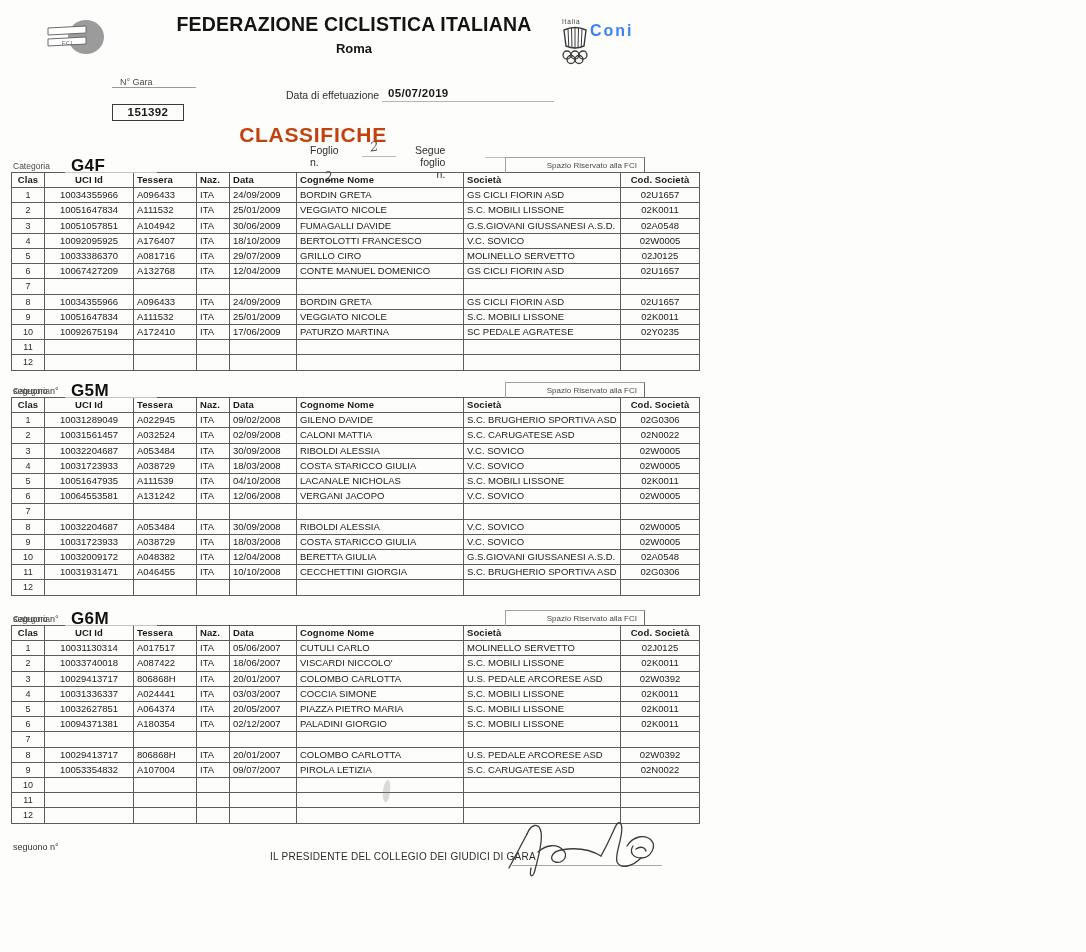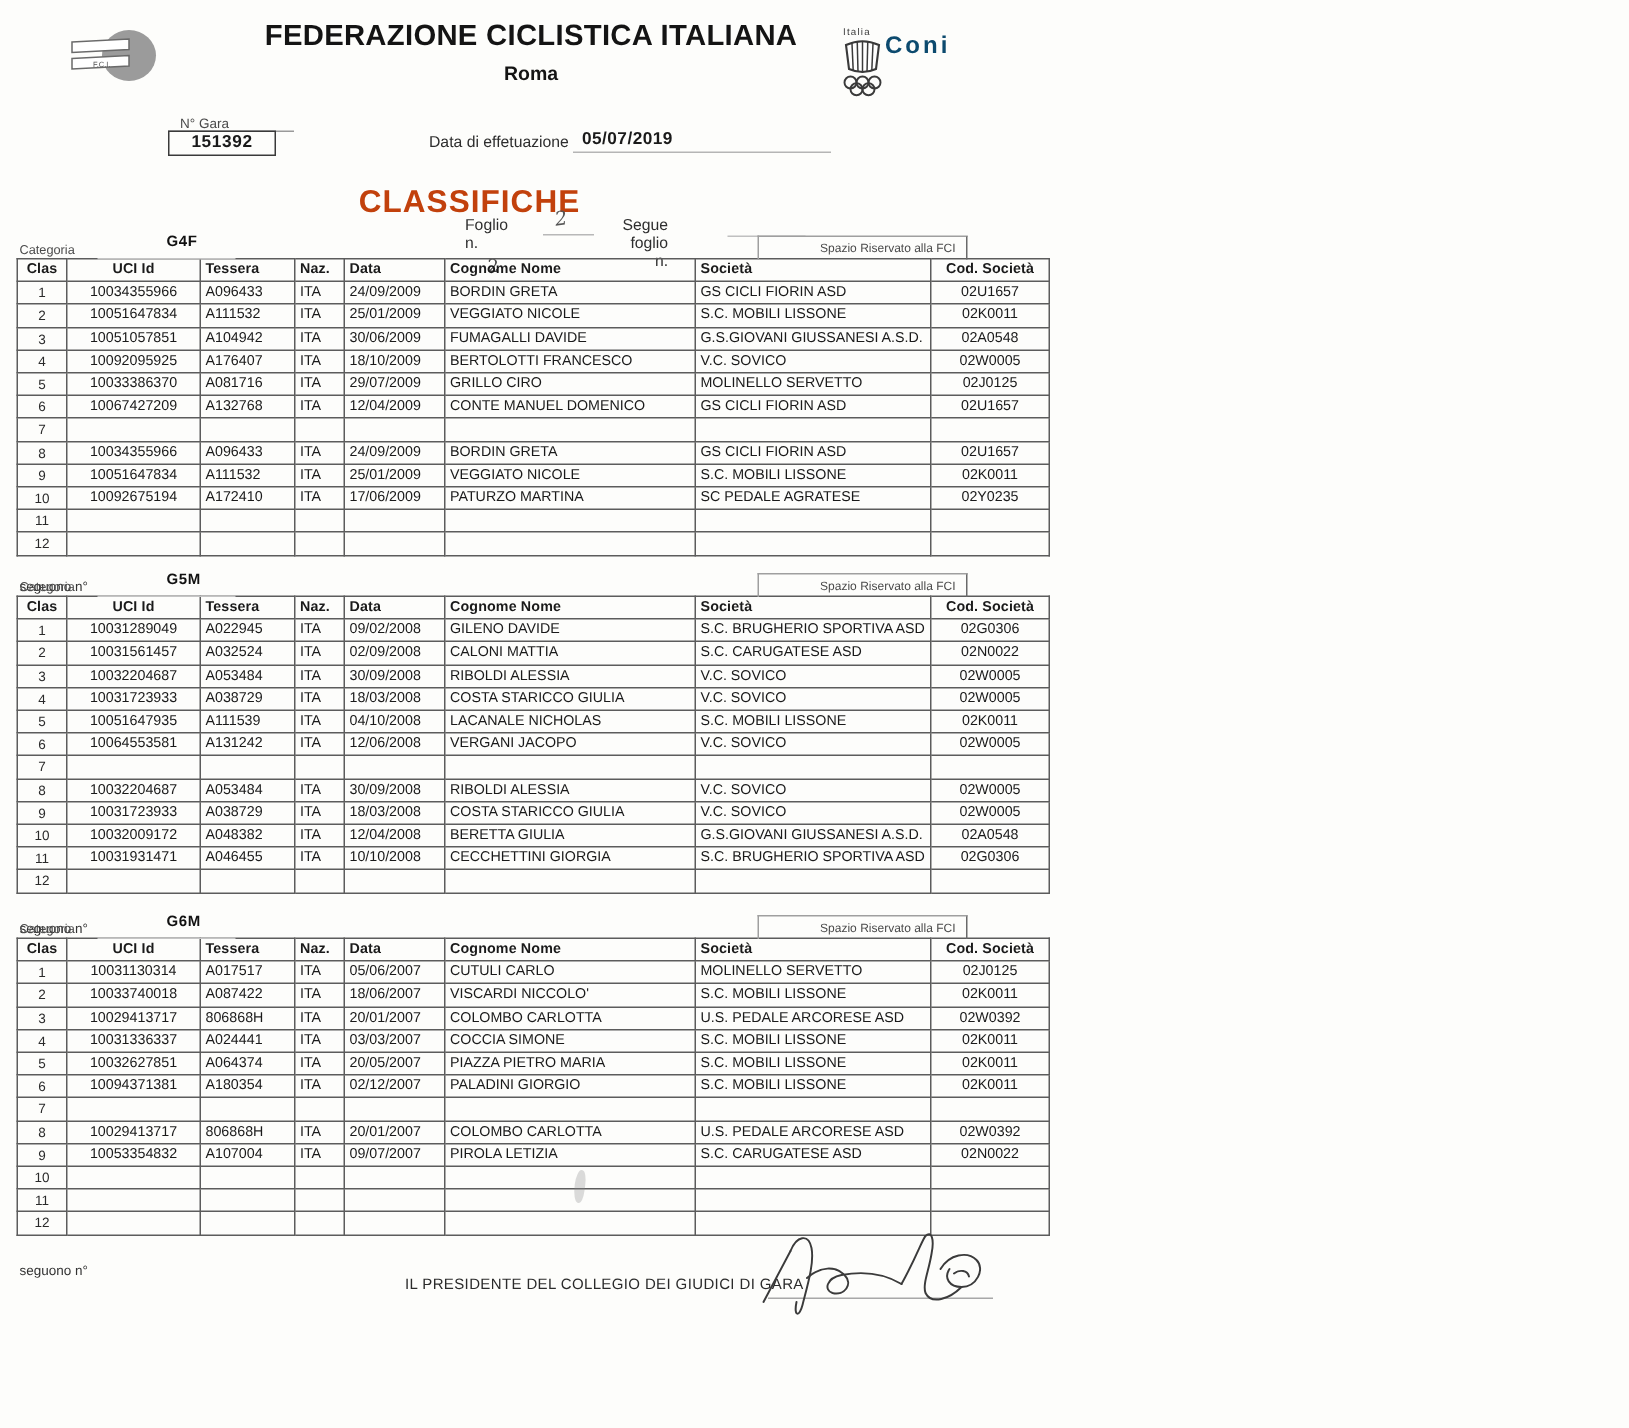--- a/index.html
+++ b/index.html
@@ -61,21 +61,21 @@
     position: absolute;
     left: 556px; top: 18px;
     width: 110px; height: 44px;
   }
   .coni-word {
     position: absolute;
     left: 30px; top: 4px;
     font-size: 16px;
     font-weight: bold;
     letter-spacing: 2px;
-    color: #0c4a6e;
+    color: #3b82f6;
   }
   .coni-italia {
     position: absolute;
     left: 2px; top: 0px;
     font-size: 6.5px;
     letter-spacing: 0.8px;
     color: #3a3a3a;
   }
 
   
@@ -86,21 +86,21 @@
     color: #4a4a4a;
   }
   .ngara-line {
     position: absolute;
     left: 112px; top: 87px;
     width: 84px;
     border-top: 1px solid #9a9a9a;
   }
   .ngara-box {
     position: absolute;
-    left: 112px; top: 87px;
+    left: 112px; top: 104px;
     width: 70px; height: 15px;
     border: 1px solid #3a3a3a;
     text-align: center;
     font-size: 11.5px;
     font-weight: bold;
     line-height: 15px;
     letter-spacing: 0.4px;
   }
   .data-label {
     position: absolute;
@@ -178,25 +178,24 @@
   .cat-label {
     position: absolute;
     left: 2px; top: 3px;
     font-size: 8.5px;
     color: #4a4a4a;
     text-align: right;
   }
   .cat-value {
     position: absolute;
     left: 60px; top: -2px;
-    font-size: 10px;
+    font-size: 17px;
     font-weight: bold;
     letter-spacing: 0.4px;
     color: #111;
-    margin-left: 40px;
   }
   .cat-underline {
     position: absolute;
     left: 54px; top: 14px;
     width: 92px;
     border-top: 1px solid #c4c4c4;
   }
   .fci-space {
     position: absolute;
     right: 6px; top: 3px;

